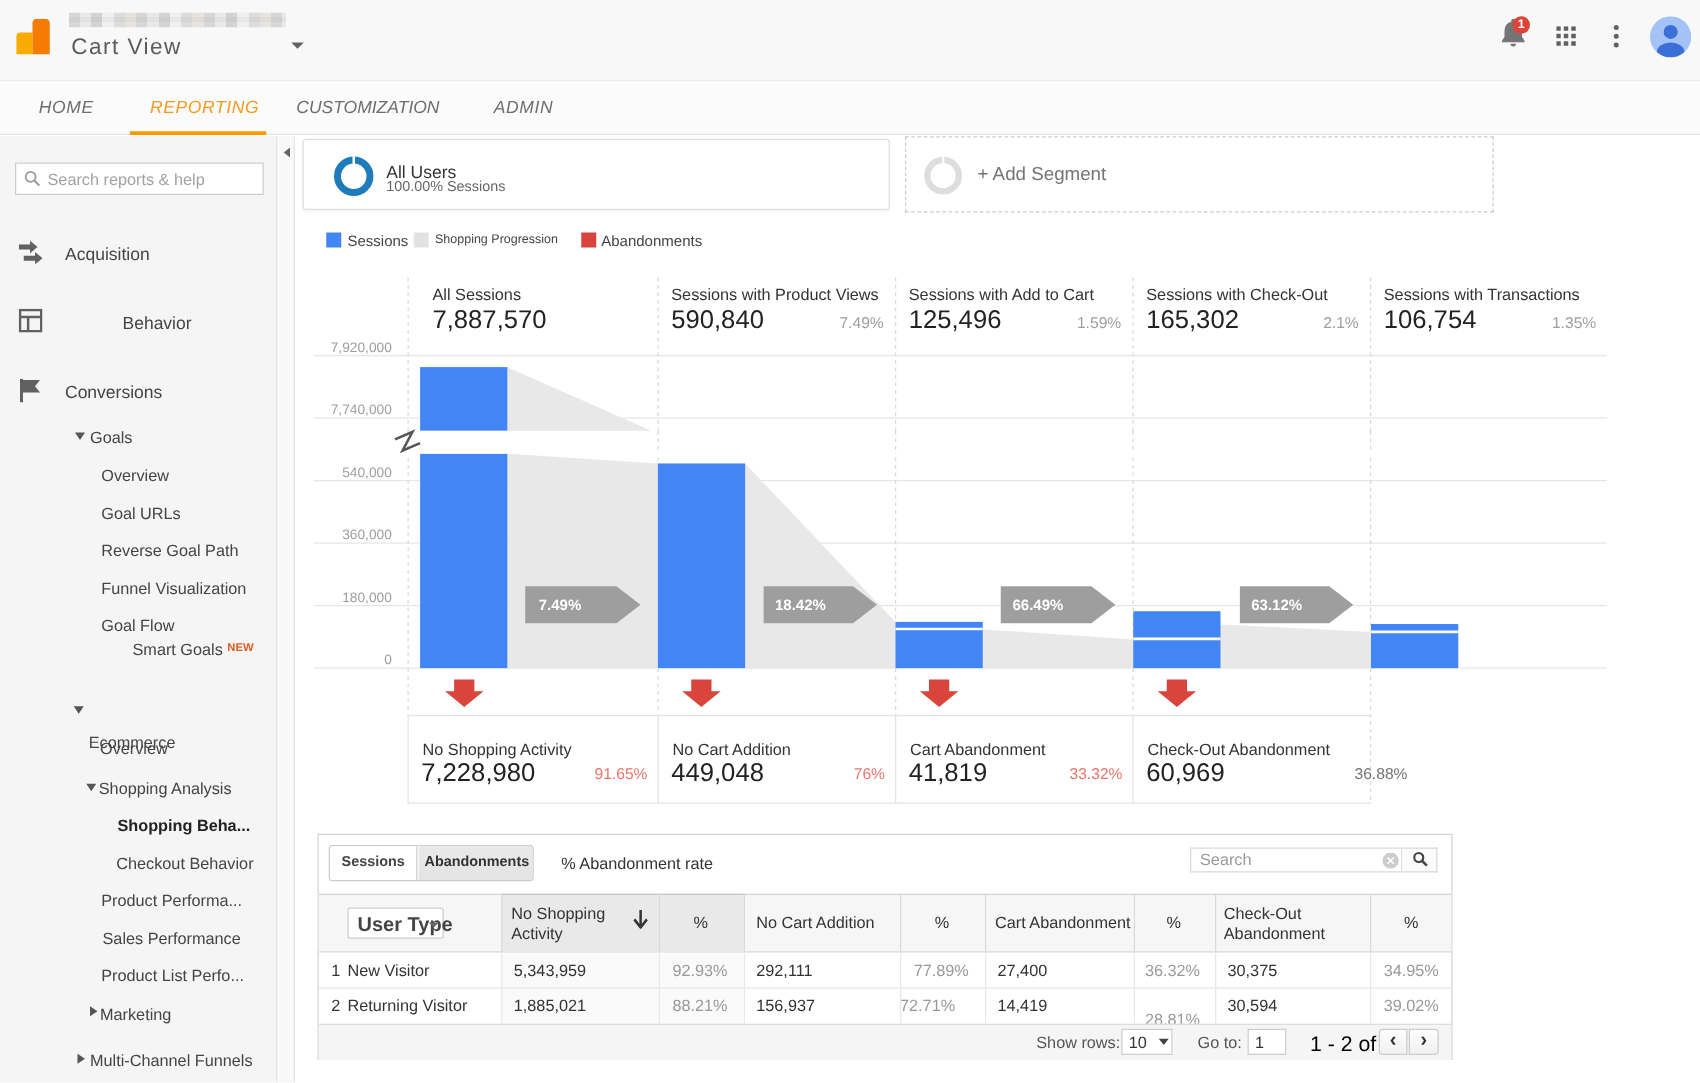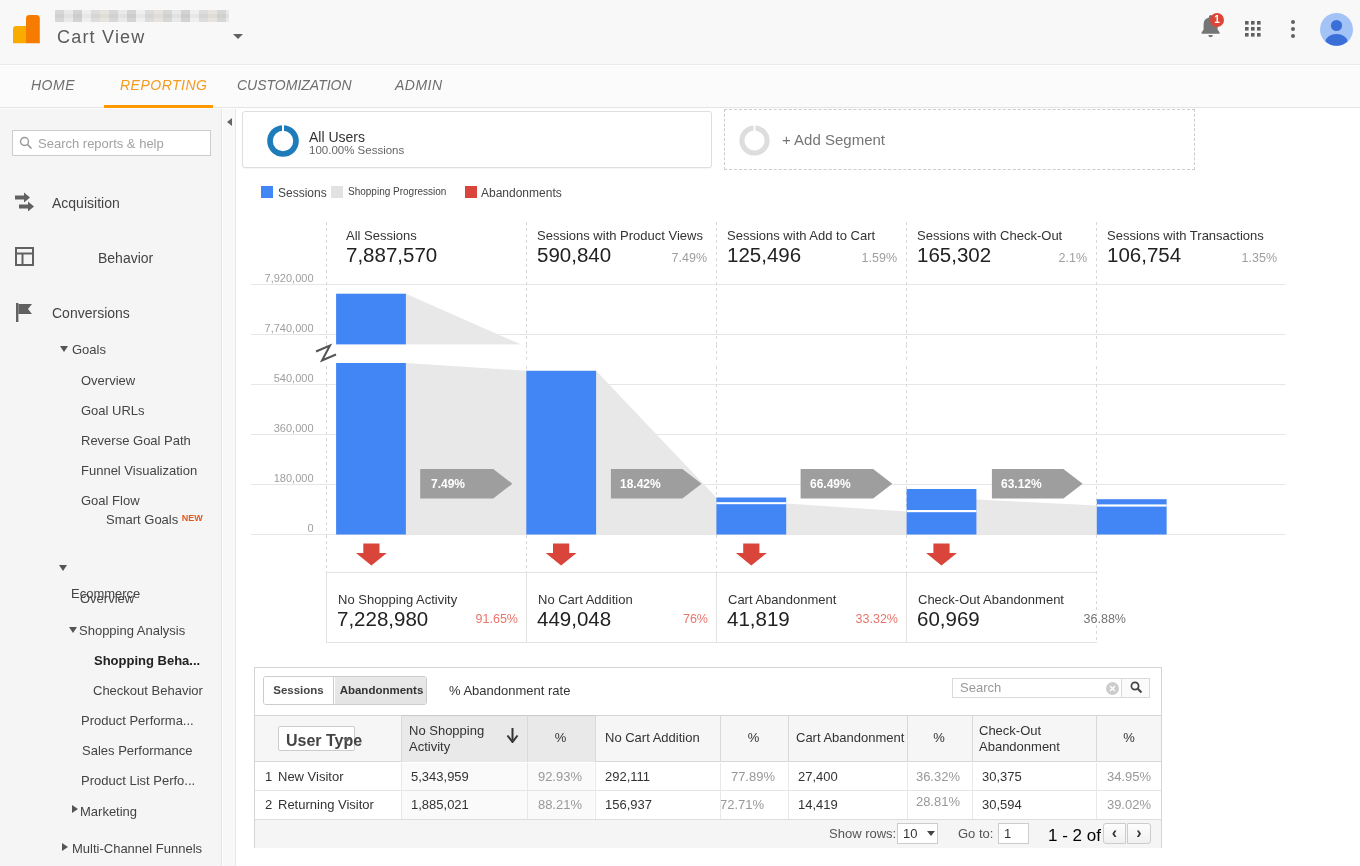--- a/index.html
+++ b/index.html
@@ -340,21 +340,21 @@
   <div class="abs" style="left:727px;top:101px;font-size:13px;color:#333;">30,375</div>
   <div class="abs" style="left:841px;top:101px;width:55px;text-align:right;font-size:13px;color:#999;">34.95%</div>
 
   <div class="abs" style="left:10px;top:129px;font-size:13px;color:#333;">2</div>
   <div class="abs" style="left:23px;top:129px;font-size:13px;color:#333;">Returning Visitor</div>
   <div class="abs" style="left:156px;top:129px;font-size:13px;color:#333;">1,885,021</div>
   <div class="abs" style="left:272px;top:129px;width:55px;text-align:right;font-size:13px;color:#999;">88.21%</div>
   <div class="abs" style="left:350px;top:129px;font-size:13px;color:#333;">156,937</div>
   <div class="abs" style="left:465px;top:129px;width:55px;text-align:left;font-size:13px;color:#999;">72.71%</div>
   <div class="abs" style="left:543px;top:129px;font-size:13px;color:#333;">14,419</div>
-  <div class="abs" style="left:652px;top:126px;width:53px;text-align:right;font-size:13px;color:#999;">28.81%</div>
+  <div class="abs" style="left:652px;top:140px;width:53px;text-align:right;font-size:13px;color:#999;">28.81%</div>
   <div class="abs" style="left:727px;top:129px;font-size:13px;color:#333;">30,594</div>
   <div class="abs" style="left:841px;top:129px;width:55px;text-align:right;font-size:13px;color:#999;">39.02%</div>
 
   <div class="abs" style="left:145.8px;top:95px;width:1px;height:56px;background:#e8e8e8;"></div>
   <div class="abs" style="left:272px;top:95px;width:1px;height:56px;background:#e8e8e8;"></div>
   <div class="abs" style="left:339.5px;top:95px;width:1px;height:56px;background:#e8e8e8;"></div>
   <div class="abs" style="left:465.2px;top:95px;width:1px;height:56px;background:#e8e8e8;"></div>
   <div class="abs" style="left:532.9px;top:95px;width:1px;height:56px;background:#e8e8e8;"></div>
   <div class="abs" style="left:652px;top:95px;width:1px;height:56px;background:#e8e8e8;"></div>
   <div class="abs" style="left:716.7px;top:95px;width:1px;height:56px;background:#e8e8e8;"></div>

